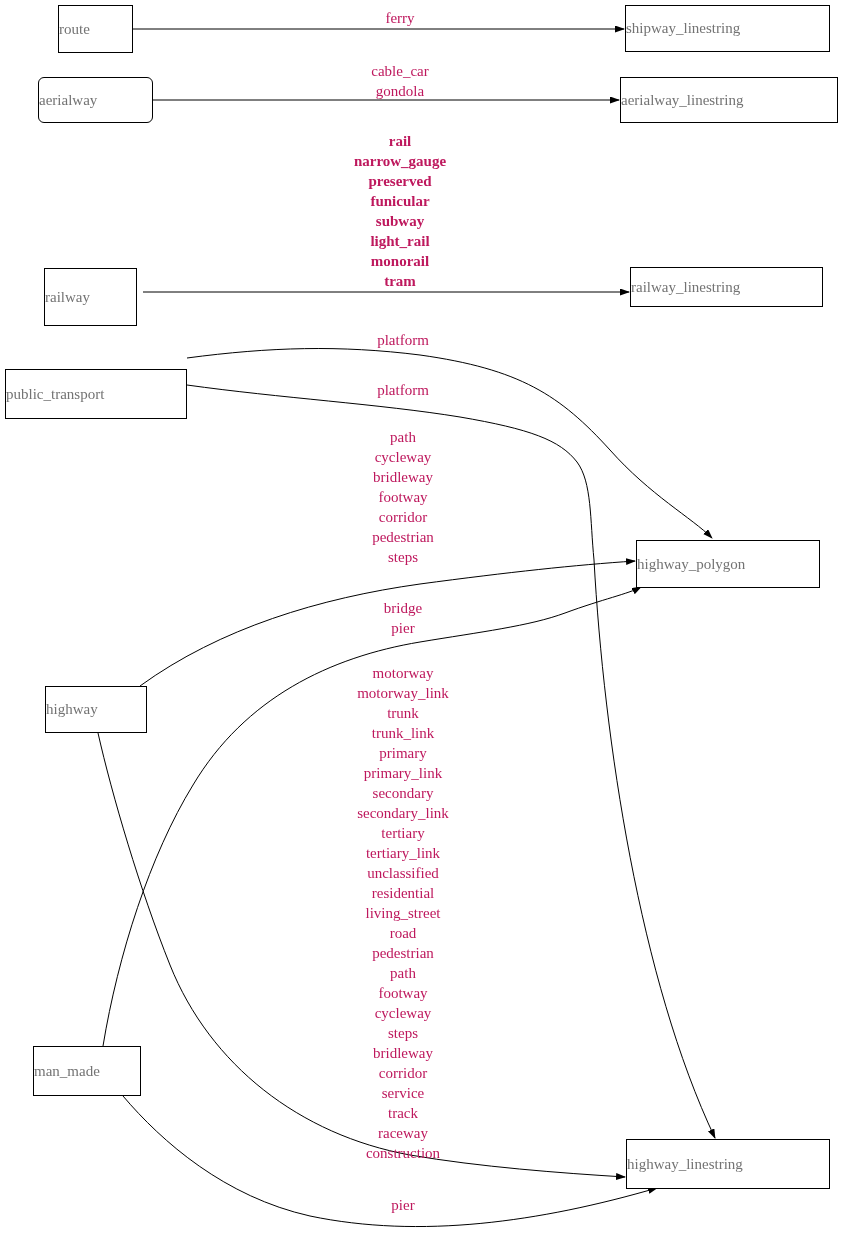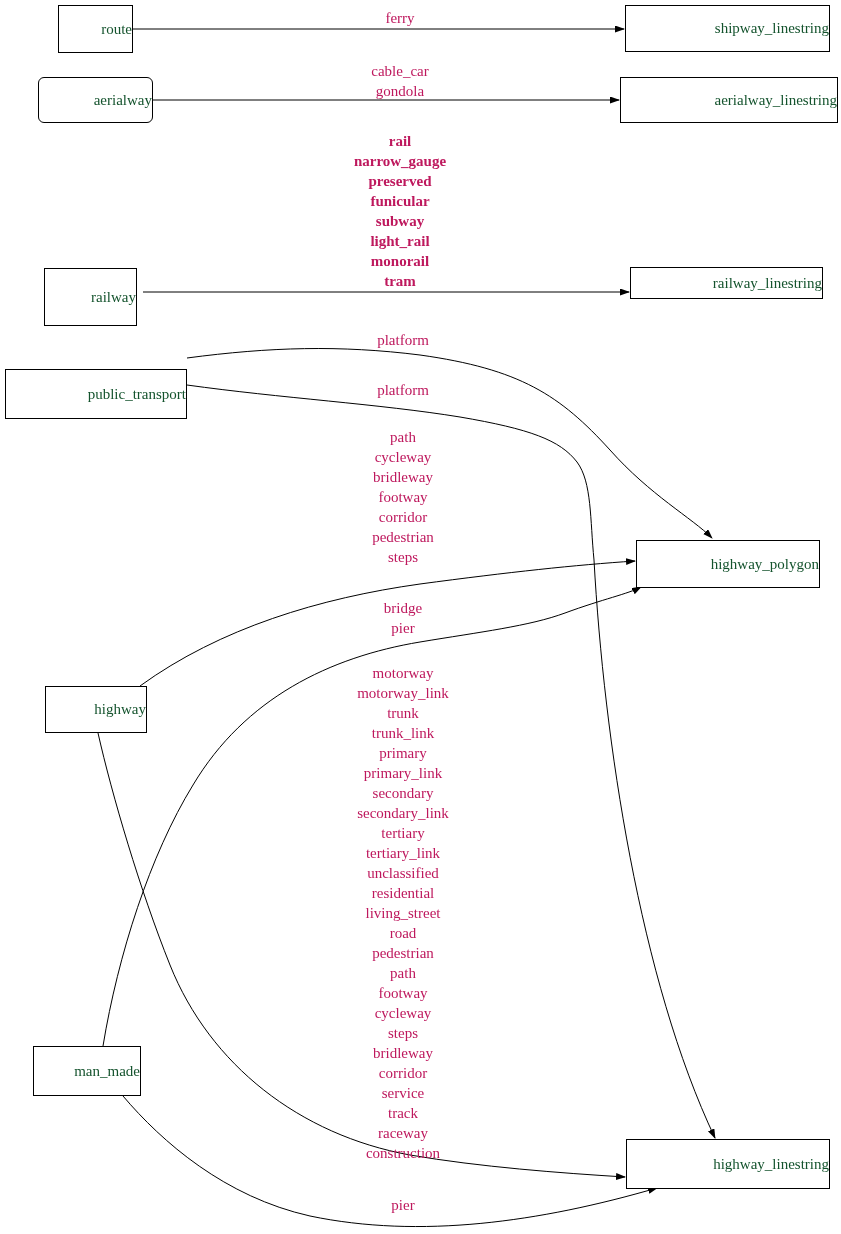--- a/index.html
+++ b/index.html
@@ -22,23 +22,23 @@
     width: 841px;
     height: 1234px;
   }
   .node {
     position: absolute;
     box-sizing: border-box;
     background: #ffffff;
     border: 1px solid #000000;
     display: flex;
     align-items: center;
-    justify-content: flex-end;
+    justify-content: flex-start;
     font-size: 15px;
-    color: #14532d;
+    color: #737373;
     white-space: nowrap;
   }
   .edge-label {
     position: absolute;
     transform: translateX(-50%);
     text-align: center;
     font-size: 15px;
     line-height: 20px;
     color: #be185d;
     white-space: pre-line;
@@ -63,33 +63,33 @@
         <path d="M 140 686 C 220 628, 320 598, 420 584 C 510 572, 575 565, 635 561" fill="none" stroke="#000000" stroke-width="1" marker-end="url(#arrowhead)"></path>
         <path d="M 103 1046 C 118 955, 150 855, 193 785 C 245 698, 330 657, 420 642 C 480 632, 530 626, 565 613 C 603 599, 628 594, 641 587" fill="none" stroke="#000000" stroke-width="1" marker-end="url(#arrowhead)"></path>
         <path d="M 98 733 C 112 795, 140 890, 170 965 C 210 1065, 300 1135, 410 1155 C 480 1167, 560 1173, 625 1177" fill="none" stroke="#000000" stroke-width="1" marker-end="url(#arrowhead)"></path>
         <path d="M 123 1096 C 162 1142, 225 1197, 310 1216 C 420 1239, 540 1222, 657 1188" fill="none" stroke="#000000" stroke-width="1" marker-end="url(#arrowhead)"></path>
       </g>
   </svg>
   <div id="nodes">
       <div class="node" style="left: 58px; top: 5px; width: 75px; height: 48px;">
         <span>route</span>
       </div>
-      <div class="node" style="left: 625px; top: 5px; width: 205px; height: 47px; padding-left: 46px;">
+      <div class="node" style="left: 625px; top: 5px; width: 205px; height: 47px;">
         <span>shipway_linestring</span>
       </div>
       <div class="node" style="left: 38px; top: 77px; width: 115px; height: 46px; border-radius: 6px;">
         <span>aerialway</span>
       </div>
       <div class="node" style="left: 620px; top: 77px; width: 218px; height: 46px;">
         <span>aerialway_linestring</span>
       </div>
       <div class="node" style="left: 44px; top: 268px; width: 93px; height: 58px;">
         <span>railway</span>
       </div>
-      <div class="node" style="left: 630px; top: 267px; width: 193px; height: 32px;">
+      <div class="node" style="left: 630px; top: 267px; width: 193px; height: 40px;">
         <span>railway_linestring</span>
       </div>
       <div class="node" style="left: 5px; top: 353px; width: 182px; height: 50px; margin-top: 16px;">
         <span>public_transport</span>
       </div>
       <div class="node" style="left: 636px; top: 540px; width: 184px; height: 48px;">
         <span>highway_polygon</span>
       </div>
       <div class="node" style="left: 45px; top: 686px; width: 102px; height: 47px;">
         <span>highway</span>

